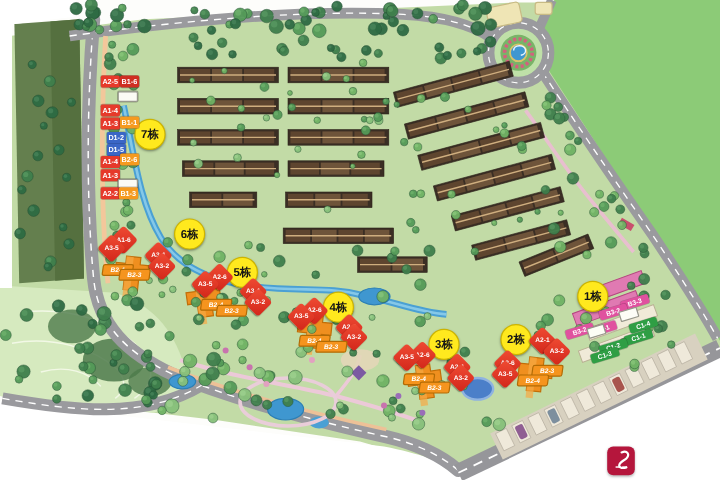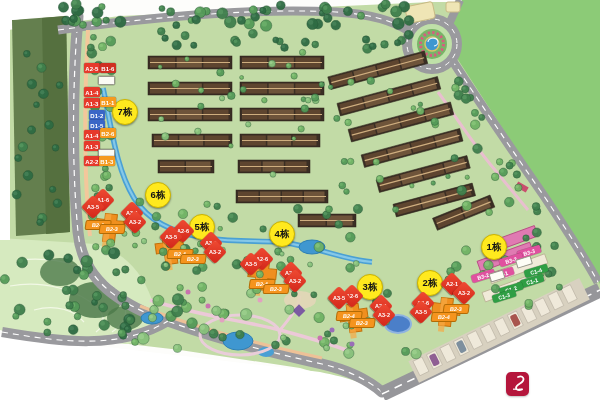--- a/index.html
+++ b/index.html
@@ -933,21 +933,21 @@
     <div id="logo">
       <svg width="17" height="18" viewBox="0 0 17 18">
         <path d="M9,2 c5,-2 7,2 4,5 c-2,2 -6,3 -6,6 c0,2 3,2.5 6,1.5" fill="none" stroke="#fff" stroke-width="1.8" stroke-linecap="round"></path>
         <rect x="4" y="13.5" width="4" height="1.4" fill="#fff" opacity=".85"></rect>
         <rect x="9.5" y="13.5" width="4" height="1.4" fill="#fff" opacity=".85"></rect>
       </svg>
     </div>
   <div class="marker" style="left: 125px; top: 112px;">7栋</div>
       <div class="marker" style="left: 120px; top: 195px; margin-left: 38px;">6栋</div>
       <div class="marker" style="left: 202px; top: 227px;">5栋</div>
-      <div class="marker" style="left: 282px; top: 234px;">4栋</div>
+      <div class="marker" style="left: 282px; top: 256px;">4栋</div>
       <div class="marker" style="left: 370px; top: 287px;">3栋</div>
       <div class="marker" style="left: 430px; top: 283px;">2栋</div>
       <div class="marker" style="left: 494px; top: 247px;">1栋</div>
       <div class="stack red" style="left: 84px; top: 63px; width: 16px; height: 10px;">
         <span>A2-5</span>
       </div>
       <div class="stack darkred" style="left: 100px; top: 63px; width: 16px; height: 10px;">
         <span>B1-6</span>
       </div>
       <div class="stack white" style="left: 98px; top: 76px; width: 15px; height: 7px;">

